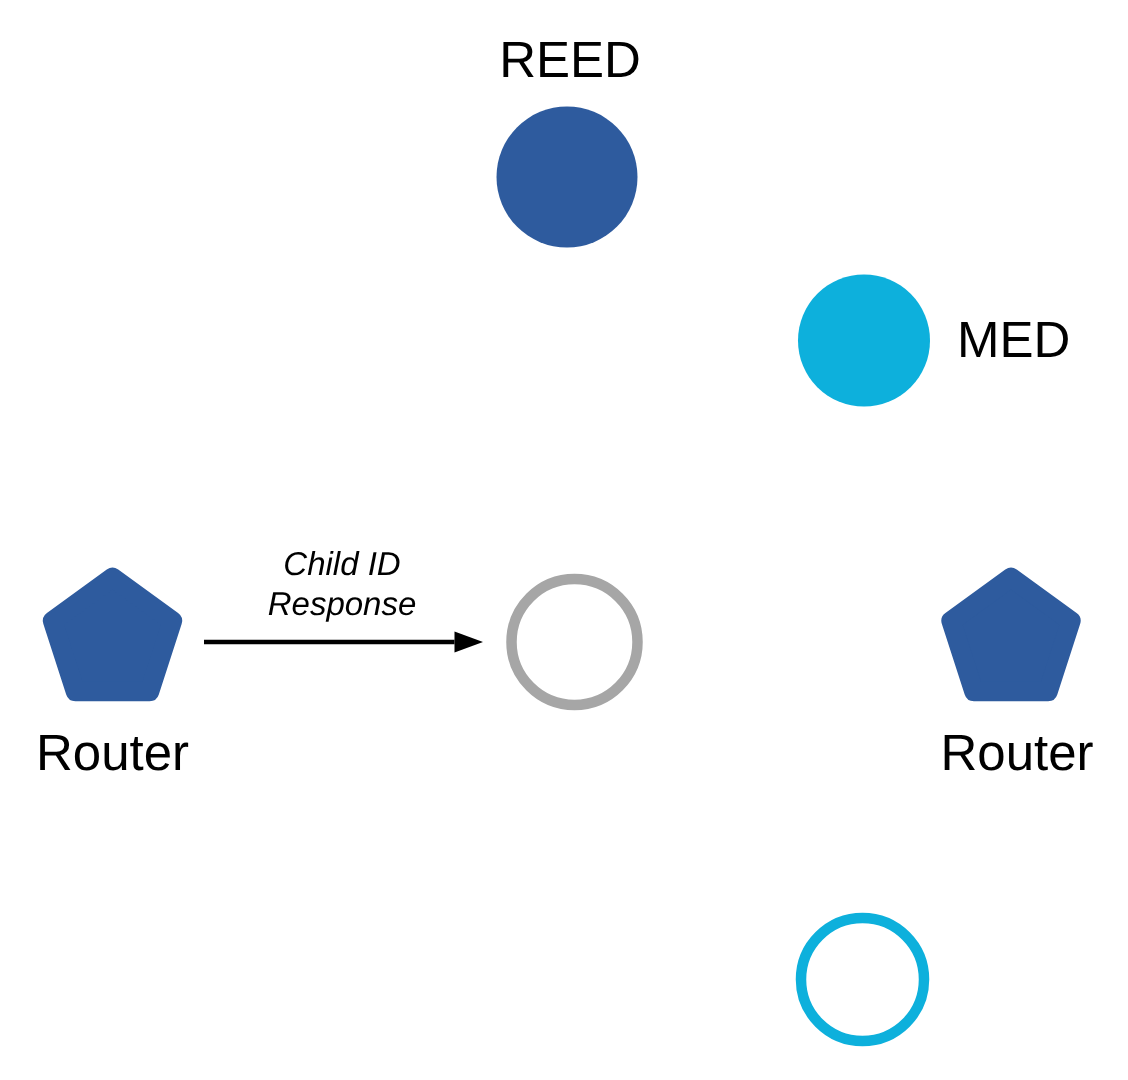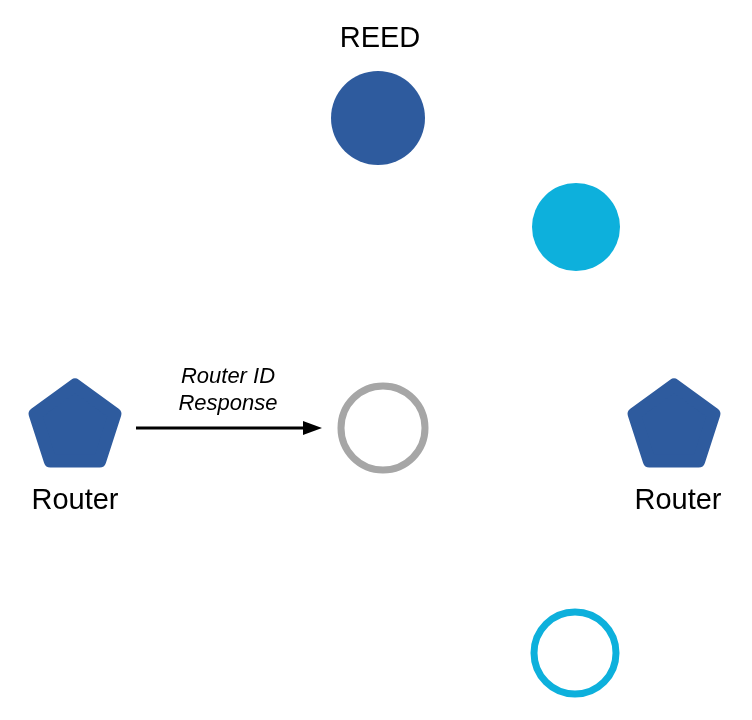--- a/index.html
+++ b/index.html
@@ -15,21 +15,21 @@
     background: #ffffff;
     overflow: hidden;
   }
   .diagram-svg {
     position: absolute;
     left: 0;
     top: 0;
   }
   .node-label {
     position: absolute;
-    font-size: 29px;
+    font-size: 34px;
     font-weight: 400;
     color: #000000;
     white-space: nowrap;
     line-height: 1;
   }
   .label-center-x { transform: translateX(-50%); }
   .label-center-y { transform: translateY(-50%); }
   .arrow-label {
     position: absolute;
     left: 228px;
@@ -68,22 +68,23 @@
     </g>
 
     <g>
       <line x1="136" y1="428" x2="303" y2="428" stroke-width="3" stroke="#000000"></line>
       <polygon points="303,421 322,428 303,435" fill="#000000"></polygon>
     </g>
   </svg>
 
   <div class="node-label label-center-x" style="left:380px; top:23px;">REED</div>
 
+  <div class="node-label label-center-y" style="left:638px; top:227px;">MED</div>
 
   <div class="node-label label-center-x" style="left:75px; top:485px;">Router</div>
 
   <div class="node-label label-center-x" style="left:678px; top:485px;">Router</div>
 
 
-  <div class="arrow-label">Router ID
+  <div class="arrow-label">Child ID
 Response</div>
 
 </div>
 
 </body></html>

